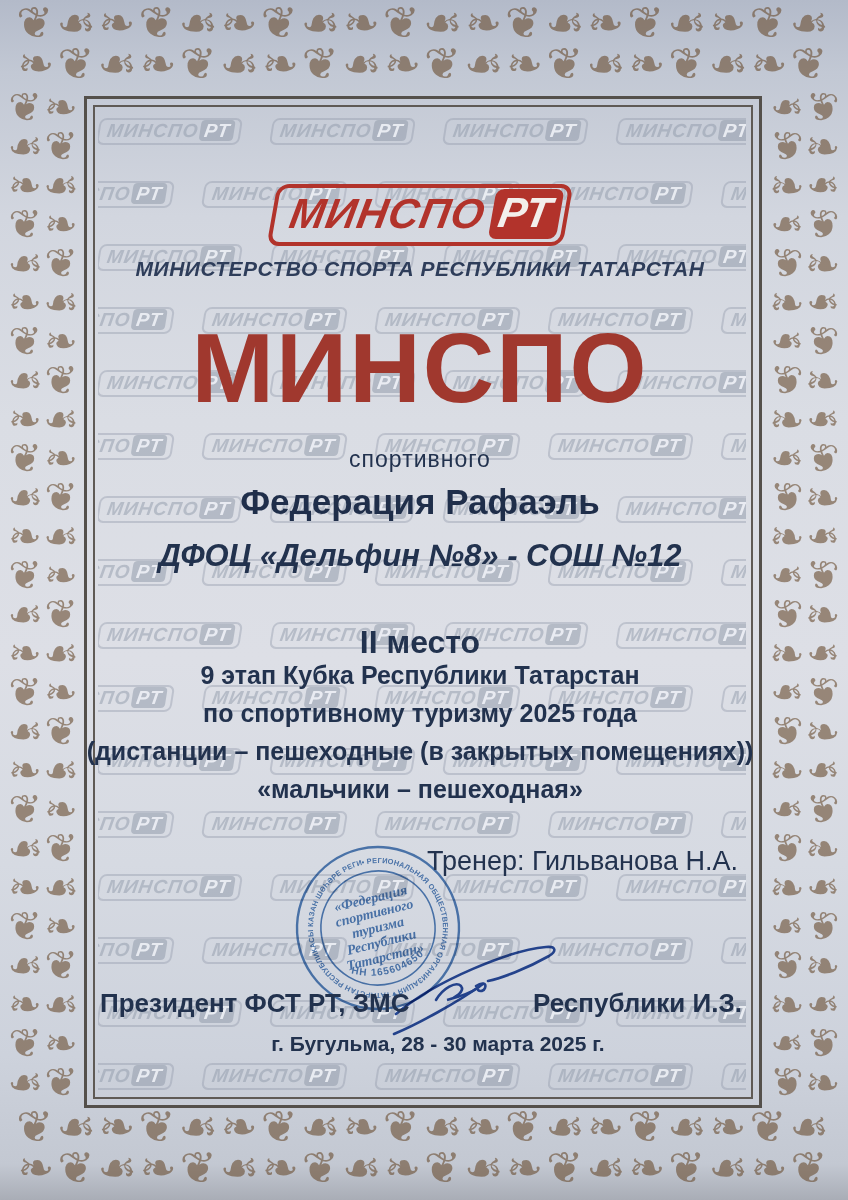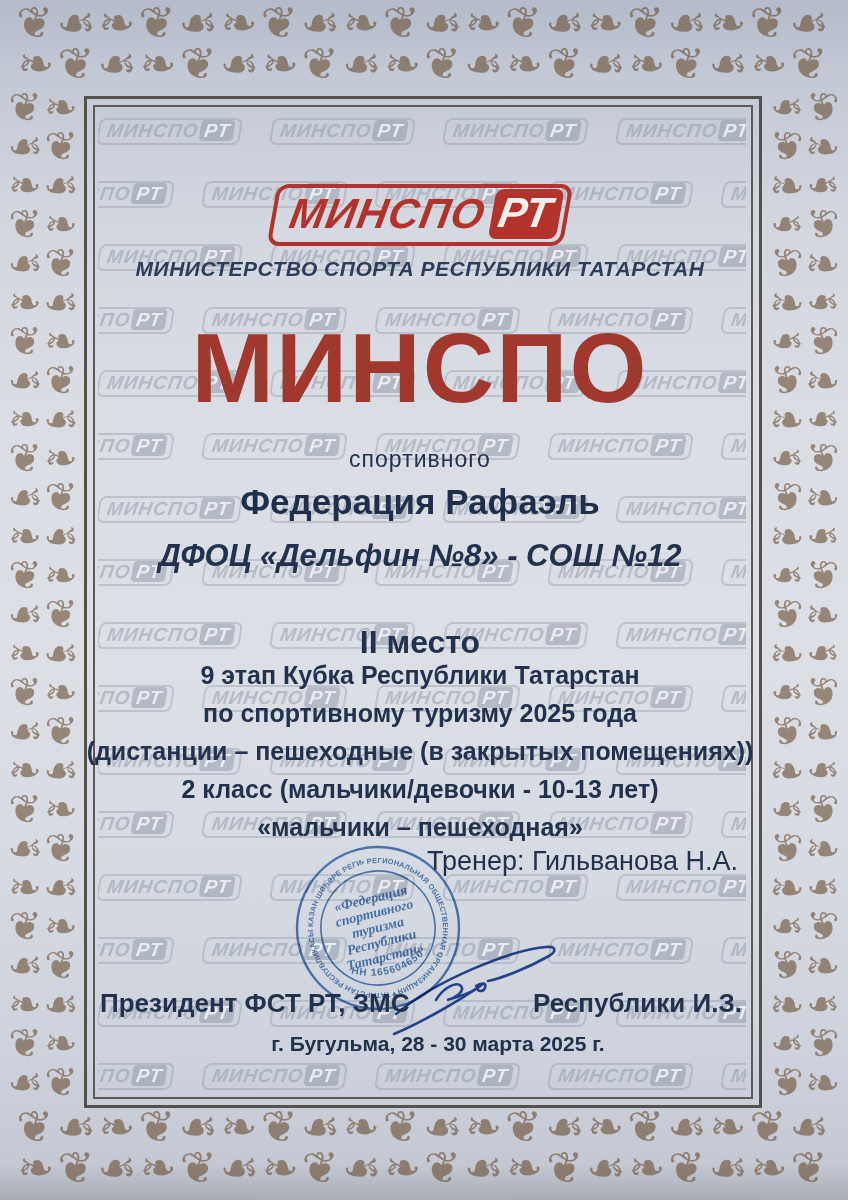--- a/index.html
+++ b/index.html
@@ -356,21 +356,20 @@
     <div class="cline name">Федерация Рафаэль</div>
 
     <div class="cline affil">ДФОЦ «Дельфин №8» - СОШ №12</div>
 
     <div class="cline place">II место</div>
 
     <div class="cline events">
       <div>9 этап Кубка Республики Татарстан</div>
       <div>по спортивному туризму 2025 года</div>
       <div>(дистанции – пешеходные (в закрытых помещениях))</div>
-      <div>2 класс (мальчики/девочки - 10-13 лет)</div>
       <div>«мальчики – пешеходная»</div>
     </div>
 
     <div class="cline trainer">Тренер: Гильванова Н.А.</div>
 
     <div class="cline sign-row">
       <span>Президент ФСТ РТ, ЗМС</span>
       <span>Республики И.З.</span>
     </div>
 

